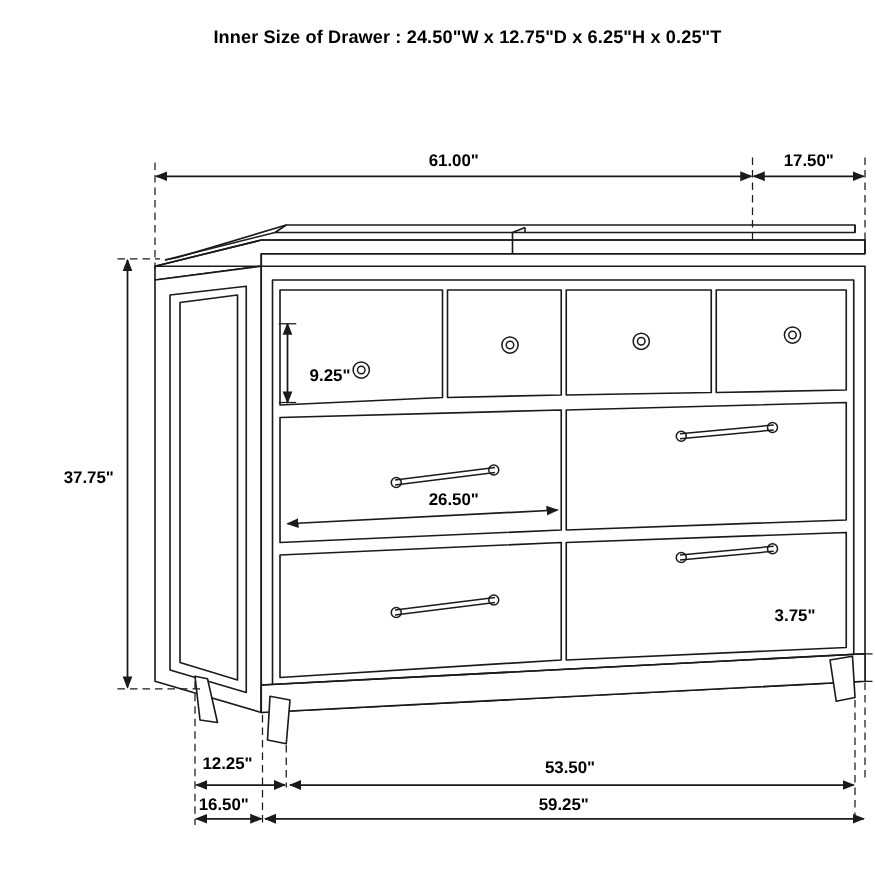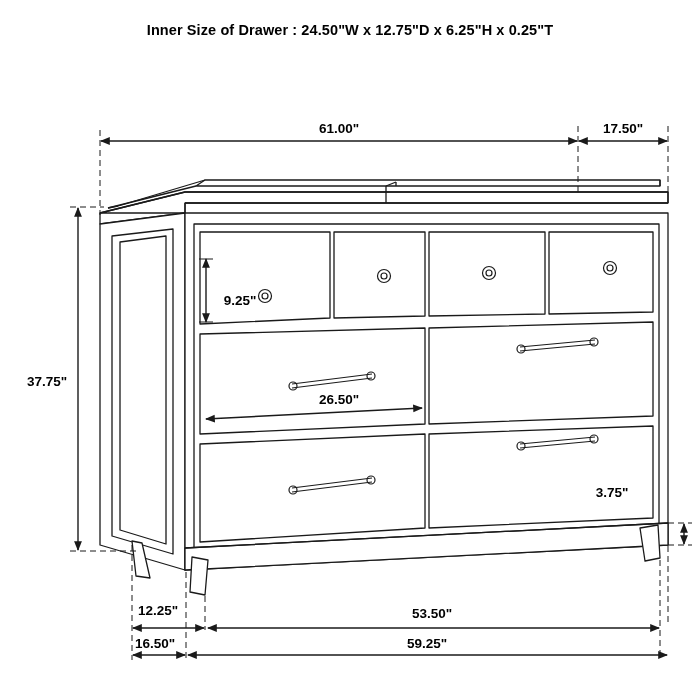--- a/index.html
+++ b/index.html
@@ -1,17 +1,17 @@
 <!DOCTYPE html>
 <html><head>
 <meta charset="utf-8">
 <style>
   html,body{margin:0;padding:0;}
   body{width:700px;height:700px;background:#ffffff;font-family:"Liberation Sans",sans-serif;color:#000;overflow:hidden;}
-  #stage{position:relative;width:624px;height:700px;}
+  #stage{position:relative;width:624px;height:700px;margin-left:24px;}
   .title{position:absolute;top:22px;left:0;width:700px;text-align:center;font-size:14.5px;font-weight:bold;letter-spacing:.1px;}
   svg{position:absolute;top:0;left:0;}
   .dim{font-size:13.5px;font-weight:bold;font-family:"Liberation Sans",sans-serif;}
 </style>
 </head>
 <body>
 
 <div id="stage">
 
   <div class="title">Inner Size of Drawer : 24.50"W x 12.75"D x 6.25"H x 0.25"T</div>

